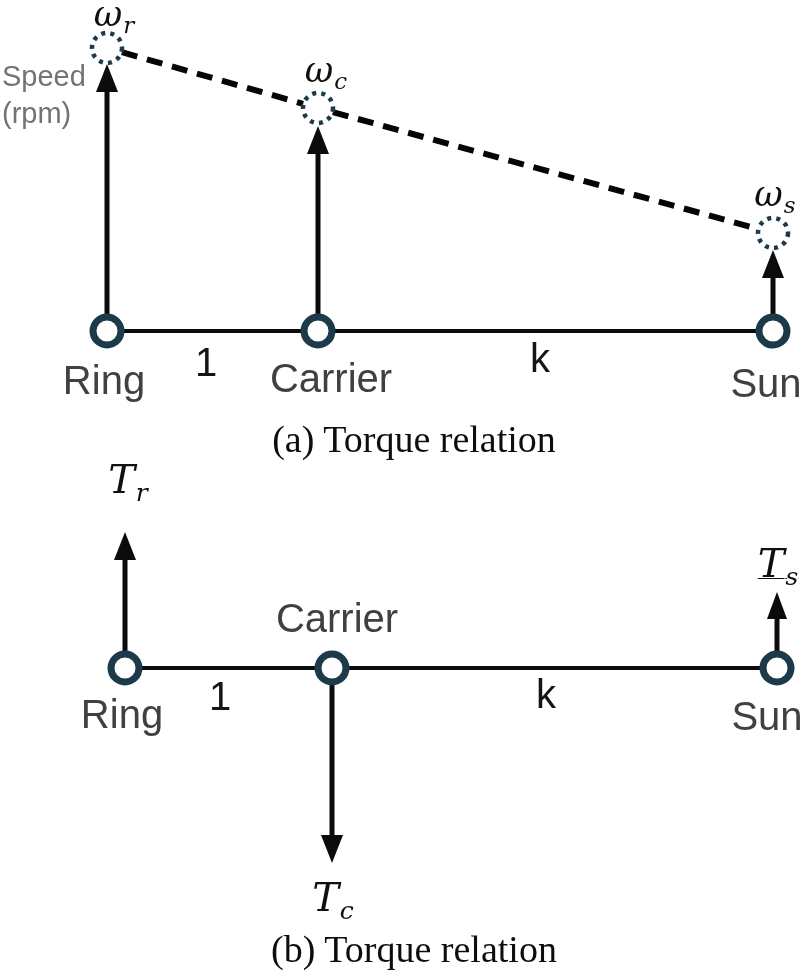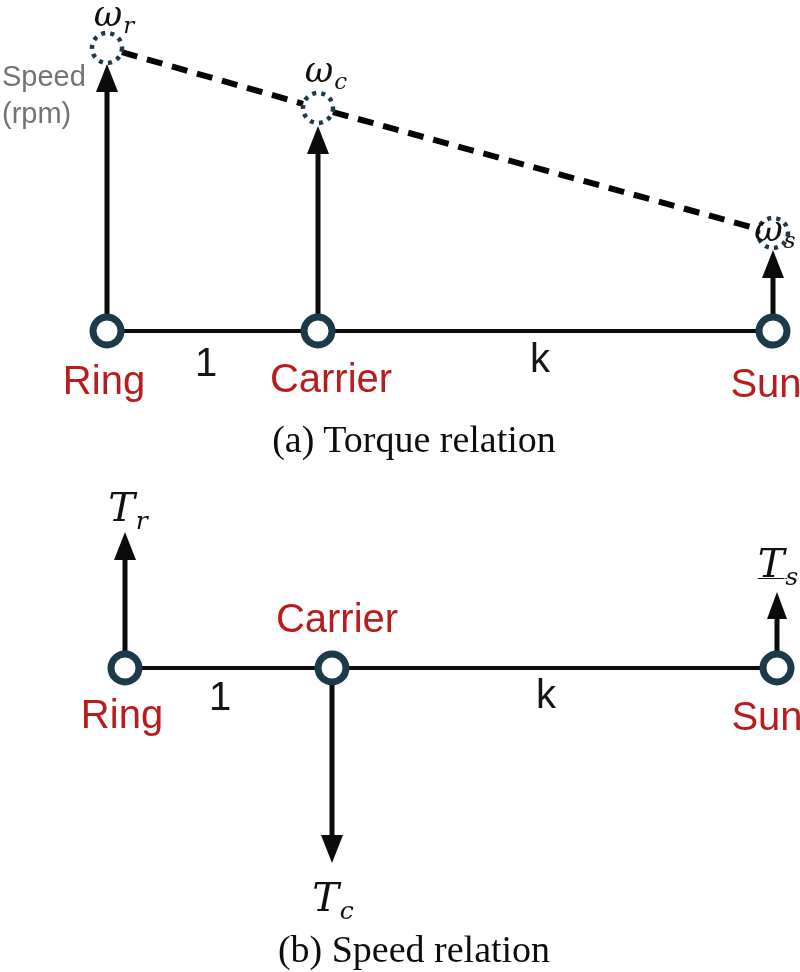--- a/index.html
+++ b/index.html
@@ -8,21 +8,21 @@
     width:800px;height:972px;
     background:#ffffff;
     font-family:"Liberation Sans",sans-serif;
     color:#1a1a1a;
     overflow:hidden;
   }
   svg.layer{position:absolute;left:0;top:0;}
   .lbl{position:absolute;white-space:nowrap;}
   .center{transform:translateX(-50%);}
   .axis{font-size:29px;line-height:37px;color:#737373;}
-  .node-lbl{font-size:40px;color:#b91c1c;}
+  .node-lbl{font-size:40px;color:#404040;}
   .ratio-lbl{font-size:40px;color:#151515;}
   .caption{
     font-family:"Liberation Serif",serif;
     font-size:38px;color:#0d0d0d;
   }
   .math{font-family:"DejaVu Serif",serif;font-style:italic;color:#101010;}
   .math-omega .mbase{font-size:35px;}
   .math-omega .msub{font-size:23px;vertical-align:-7px;margin-left:1px;}
   .math-T .mbase{font-size:40px;}
   .math-T .msub{font-size:25px;vertical-align:-8px;margin-left:1px;}
@@ -80,46 +80,46 @@
     <div>Speed</div>
     <div>(rpm)</div>
   </div>
 
   <div class="lbl math math-omega center" style="left:114px;top:-6px;">
     <span class="mbase">ω</span><span class="msub">r</span>
   </div>
   <div class="lbl math math-omega center" style="left:326px;top:50px;">
     <span class="mbase">ω</span><span class="msub">c</span>
   </div>
-  <div class="lbl math math-omega center" style="left:775px;top:174px;margin-top:35px;">
+  <div class="lbl math math-omega center" style="left:775px;top:174px;">
     <span class="mbase">ω</span><span class="msub">s</span>
   </div>
 
   <div class="lbl node-lbl center" style="left:104px;top:358px;">Ring</div>
   <div class="lbl ratio-lbl center" style="left:206px;top:340px;">1</div>
   <div class="lbl node-lbl center" style="left:331px;top:356px;">Carrier</div>
   <div class="lbl ratio-lbl center" style="left:540px;top:336px;">k</div>
   <div class="lbl node-lbl center" style="left:766px;top:361px;">Sun</div>
 
   <div class="lbl caption center" style="left:414px;top:417px;">(a) Torque relation</div>
 
   <div class="lbl axis" style="left:2px;top:526px;">
   </div>
 
-  <div class="lbl math math-T center" style="left:128px;top:484px;">
+  <div class="lbl math math-T center" style="left:128px;top:456px;">
     <span class="mbase">T</span><span class="msub">r</span>
   </div>
   <div class="lbl math math-T center" style="left:778px;top:540px;text-decoration:underline;">
     <span class="mbase">T</span><span class="msub">s</span>
   </div>
   <div class="lbl math math-T center" style="left:333px;top:874px;">
     <span class="mbase">T</span><span class="msub">c</span>
   </div>
 
   <div class="lbl node-lbl center" style="left:337px;top:596px;">Carrier</div>
   <div class="lbl node-lbl center" style="left:122px;top:692px;">Ring</div>
   <div class="lbl ratio-lbl center" style="left:220px;top:674px;">1</div>
   <div class="lbl ratio-lbl center" style="left:546px;top:672px;">k</div>
   <div class="lbl node-lbl center" style="left:767px;top:694px;">Sun</div>
 
-  <div class="lbl caption center" style="left:414px;top:927px;">(b) Speed relation</div>
+  <div class="lbl caption center" style="left:414px;top:927px;">(b) Torque relation</div>
 
 </div>
 
 </body></html>

